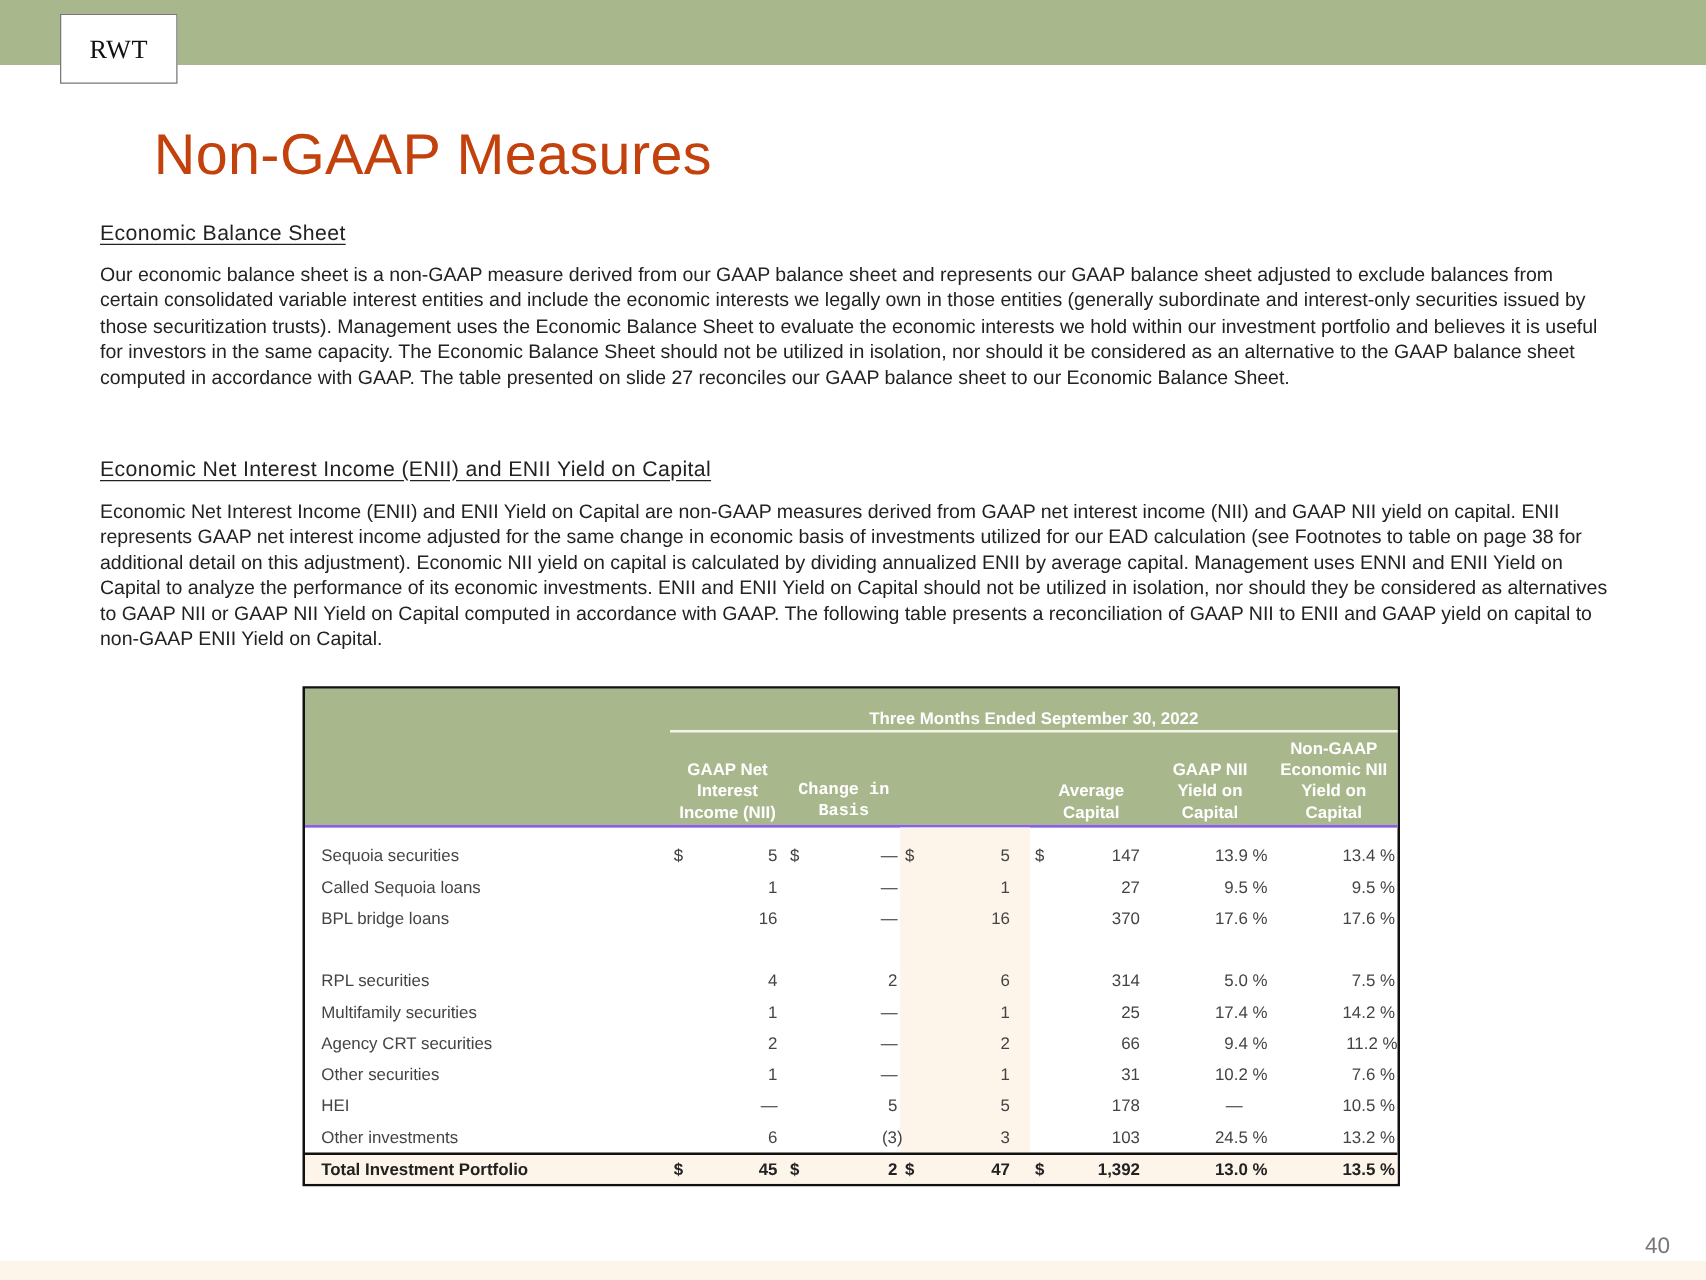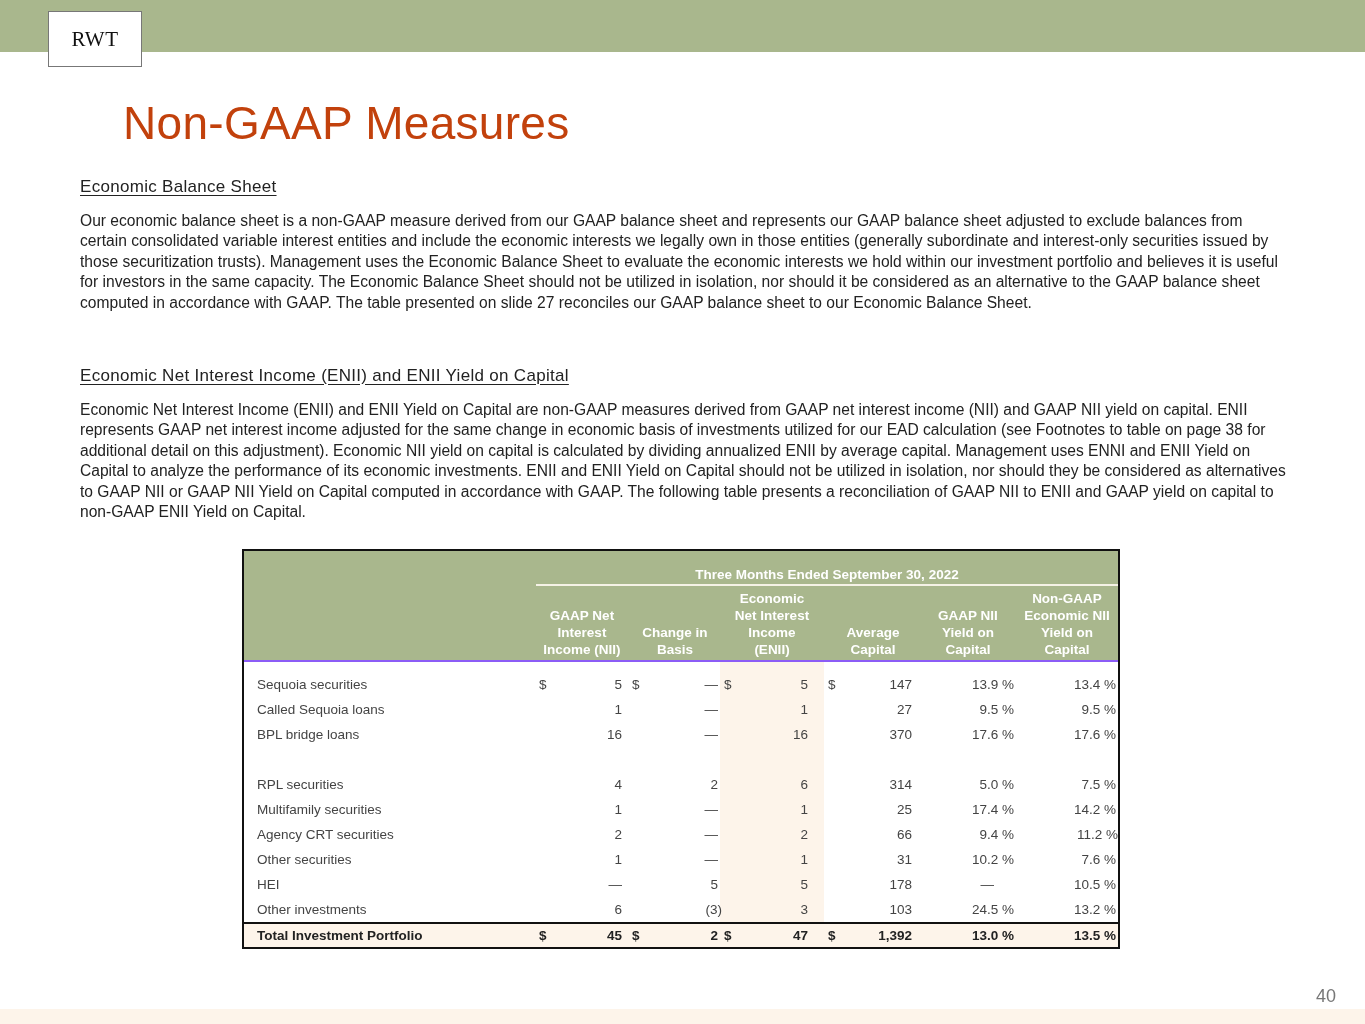--- a/index.html
+++ b/index.html
@@ -47,26 +47,22 @@
 <div class="section-heading" style="top:366px;">Economic Net Interest Income (ENII) and ENII Yield on Capital</div>
 <p class="para" style="top:400px;">Economic Net Interest Income (ENII) and ENII Yield on Capital are non-GAAP measures derived from GAAP net interest income (NII) and GAAP NII yield on capital. ENII represents GAAP net interest income adjusted for the same change in economic basis of investments utilized for our EAD calculation (see Footnotes to table on page 38 for additional detail on this adjustment). Economic NII yield on capital is calculated by dividing annualized ENII by average capital. Management uses ENNI and ENII Yield on Capital to analyze the performance of its economic investments. ENII and ENII Yield on Capital should not be utilized in isolation, nor should they be considered as alternatives to GAAP NII or GAAP NII Yield on Capital computed in accordance with GAAP. The following table presents a reconciliation of GAAP NII to ENII and GAAP yield on capital to non-GAAP ENII Yield on Capital.</p>
 
 <div class="table-wrap">
   <div class="thead">
     <div class="period-label">Three Months Ended September 30, 2022</div>
     <div class="period-rule"></div>
     <div class="col-head" style="left:292px;width:92px;">GAAP Net
 Interest
 Income (NII)</div>
-    <div class="col-head" style="left:388px;width:86px;">Change in
+    <div class="col-head" style="left:388px;width:86px;font-family:Liberation Mono, monospace;">Change in
 Basis</div>
-    <div class="col-head" style="left:476px;width:104px;">Economic
-Net Interest
-Income
-(ENII)</div>
     <div class="col-head" style="left:584px;width:90px;">Average
 Capital</div>
     <div class="col-head" style="left:680px;width:88px;">GAAP NII
 Yield on
 Capital</div>
     <div class="col-head" style="left:772px;width:102px;">Non-GAAP
 Economic NII
 Yield on
 Capital</div>
   </div>

